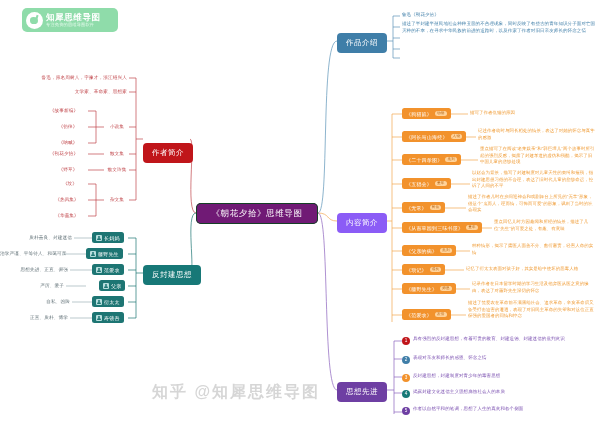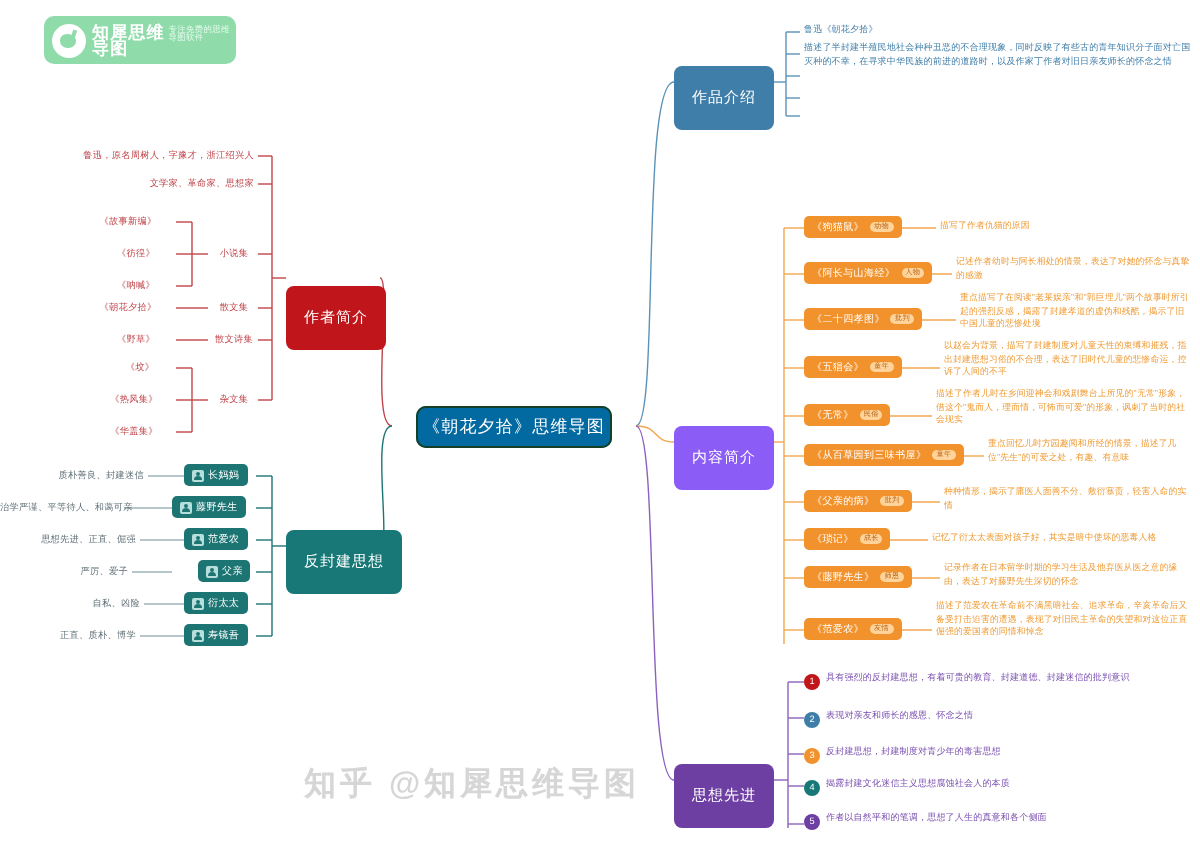--- a/index.html
+++ b/index.html
@@ -27,39 +27,38 @@
   .logo .rhino::before{
     content:""; position:absolute; left:4px; top:5px;
     width:8px; height:7px; border-radius:45% 55% 50% 50%;
     background:#8fdcaa;
   }
   .logo .rhino::after{
     content:""; position:absolute; left:10px; top:3px;
     width:2px; height:4px; background:#8fdcaa;
     transform:rotate(18deg);
   }
-  .logo .ltxt { display:flex; flex-direction:row; line-height:1; }
+  .logo .ltxt { display:flex; flex-direction:column; line-height:1; }
   .logo .l1 { font-size:8.5px; color:#ffffff; letter-spacing:.6px; font-weight:bold; }
   .logo .l2 { font-size:4.2px; color:#e7fbee; letter-spacing:.2px; margin-top:1.5px; }
 
   
   .node {
     position:absolute; color:#fff; border-radius:4px;
     font-size:7px; line-height:1; white-space:nowrap;
     display:flex; align-items:center; justify-content:center;
     letter-spacing:.4px;
   }
   .root {
-    left:196px; top:203px; width:98px; height:21px;
-    background:#0369a1; border-radius:5px;
+    left:196px; top:203px; width:122px; height:21px;
+    background:#701a75; border-radius:5px;
     font-size:8.5px; letter-spacing:.6px;
     box-shadow:0 0 0 1px #154026 inset;
-    margin-left:12px;
-  }
-  .branch { height:32px; padding:0 9px; font-size:7.5px; letter-spacing:.5px; }
+  }
+  .branch { height:20px; padding:0 9px; font-size:7.5px; letter-spacing:.5px; }
   .b-author   { left:143px; top:131px; background:#c0151a;margin-top:12px; }
   .b-person   { left:143px; top:265px; background:#177877; }
   .b-work     { left:337px; top:33px;  background:#3f7ea8; }
   .b-content  { left:337px; top:213px; background:#8b5cf6; }
   .b-apprec   { left:337px; top:382px; background:#6e3fa3; }
 
   
   .leaf-red {
     position:absolute; color:#c0454a; font-size:4.6px;
     white-space:nowrap; letter-spacing:.15px;

